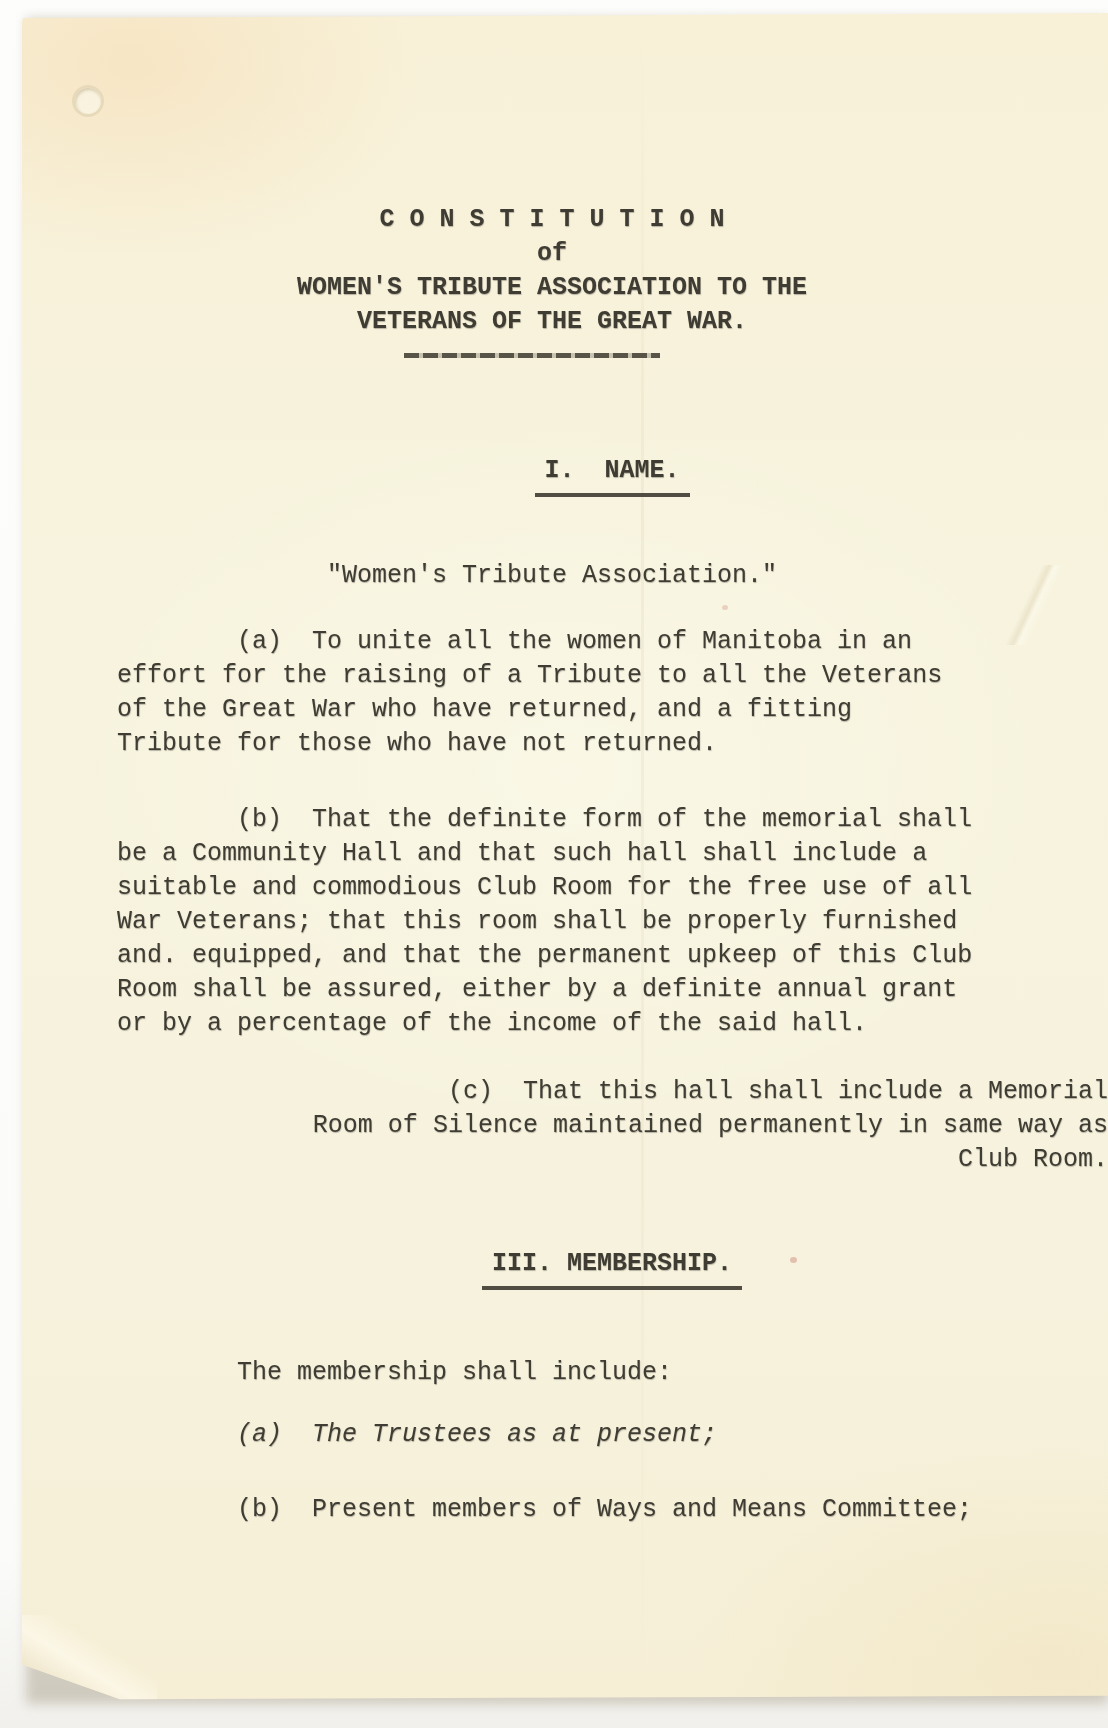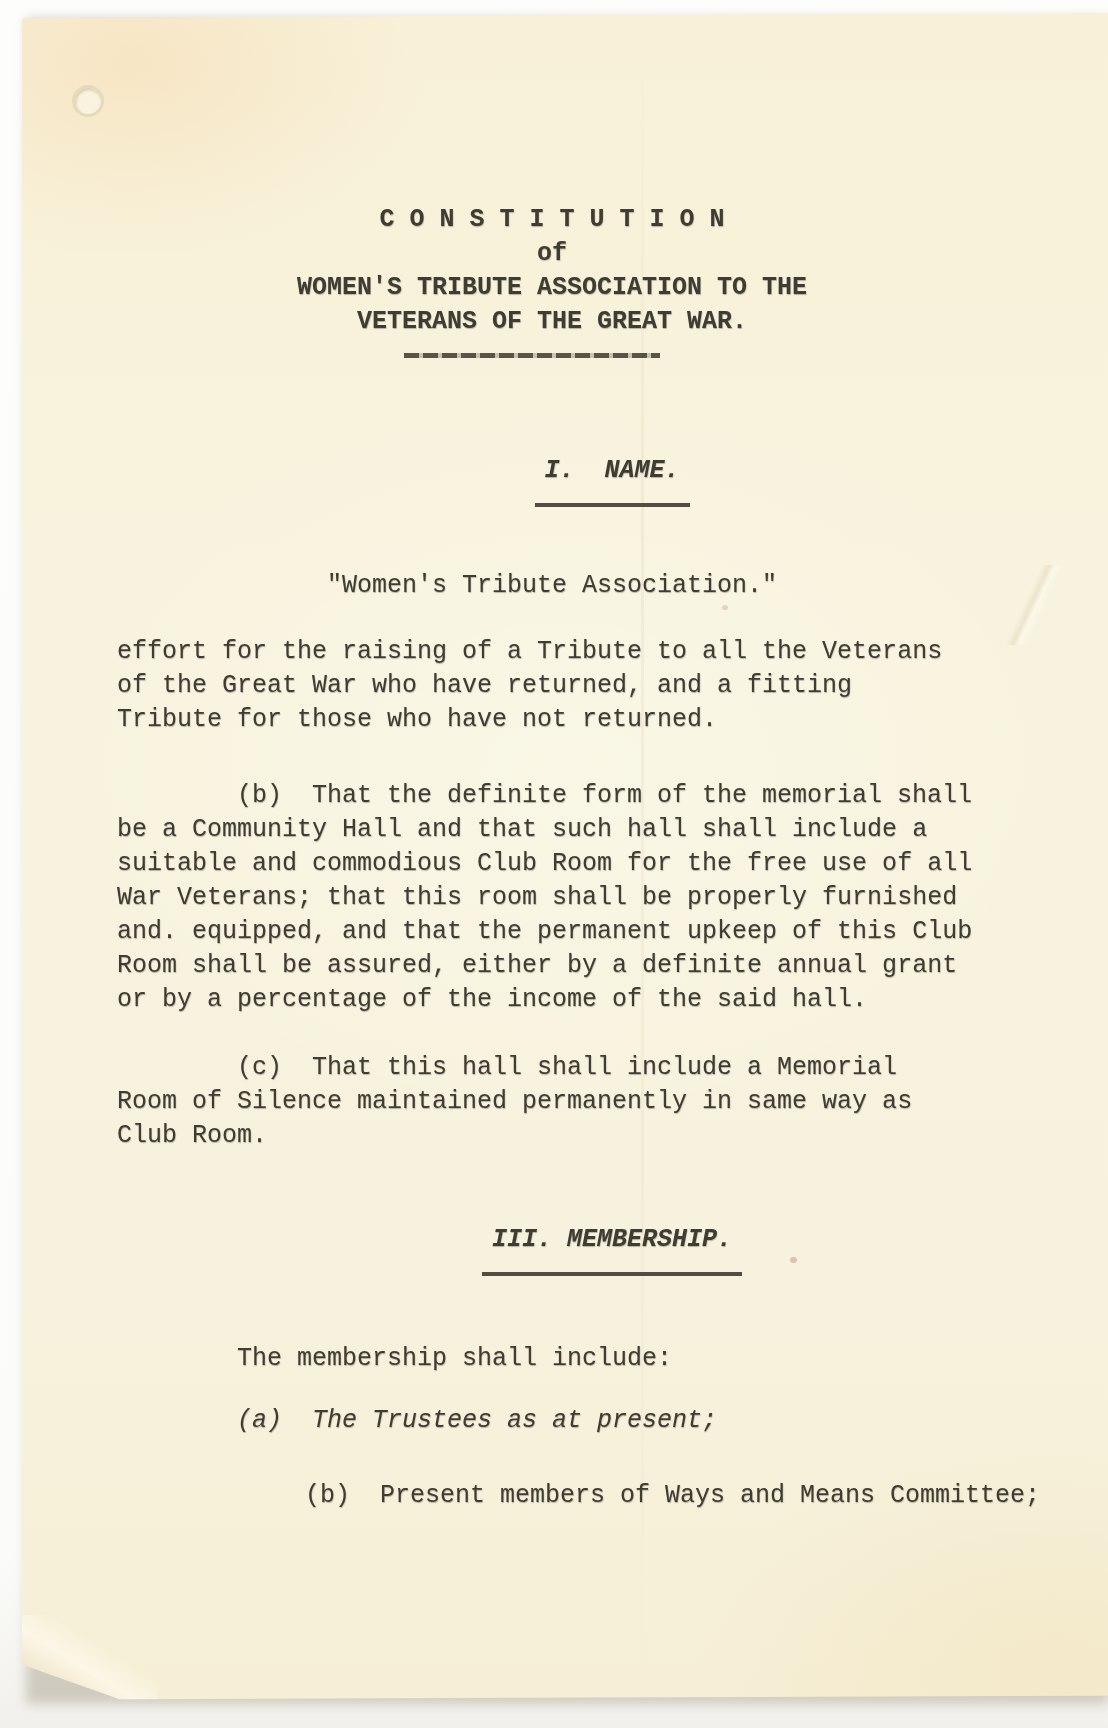--- a/index.html
+++ b/index.html
@@ -55,34 +55,33 @@
   .centered { width:870px; text-align:center; }
   .ind { padding-left:120px; }
 
   .divider-wrap { margin-top:6px; }
   .divider {
     display:inline-block; width:256px; height:5px;
     background:repeating-linear-gradient(90deg, rgba(60,56,46,0.85) 0 15px, rgba(60,56,46,0.25) 15px 19px);
   }
   .heading { }
   .underlined {
-    display:inline-block; padding:0 10px 15px;
+    display:inline-block; padding:0 10px 5px;
     border-bottom:4px solid rgba(58,54,44,0.88);
-    font-style:italic;
   }
   .m-name   { margin-top:57px; }
   .m-quote  { margin-top:28px; }
   .m-purp   { margin-top:69px; }
   .m-pa     { margin-top:32px; }
   .m-pb     { margin-top:42px; }
-  .m-pc     { margin-top:34px; }
+  .m-pc     { margin-top:34px;text-align:right; }
   .m-memb   { margin-top:36px; }
   .m-intro  { margin-top:32px; }
   .m-ia     { margin-top:28px;font-style:italic; }
-  .m-ib     { margin-top:41px;text-align:center; }
+  .m-ib     { margin-top:41px; }
 </style>
 </head>
 <body>
 
 <div class="page">
   <div class="paper-shadow"></div>
   <div class="paper">
     <div class="punch-hole"></div>
     <div class="crease-v"></div>
     <div class="crease-tr"></div>
@@ -102,20 +101,21 @@
         <span class="divider"></span>
       </div>
 
       <div class="line centered bold heading m-name">
         <span class="underlined">I.  NAME.</span>
       </div>
       <div class="line centered m-quote">"Women's Tribute Association."</div>
 
 
       <div class="para m-pa">
+        <div class="line ind">(a)  To unite all the women of Manitoba in an</div>
         <div class="line">effort for the raising of a Tribute to all the Veterans</div>
         <div class="line">of the Great War who have returned, and a fitting</div>
         <div class="line">Tribute for those who have not returned.</div>
       </div>
 
       <div class="para m-pb">
         <div class="line ind">(b)  That the definite form of the memorial shall</div>
         <div class="line">be a Community Hall and that such hall shall include a</div>
         <div class="line">suitable and commodious Club Room for the free use of all</div>
         <div class="line">War Veterans; that this room shall be properly furnished</div>

